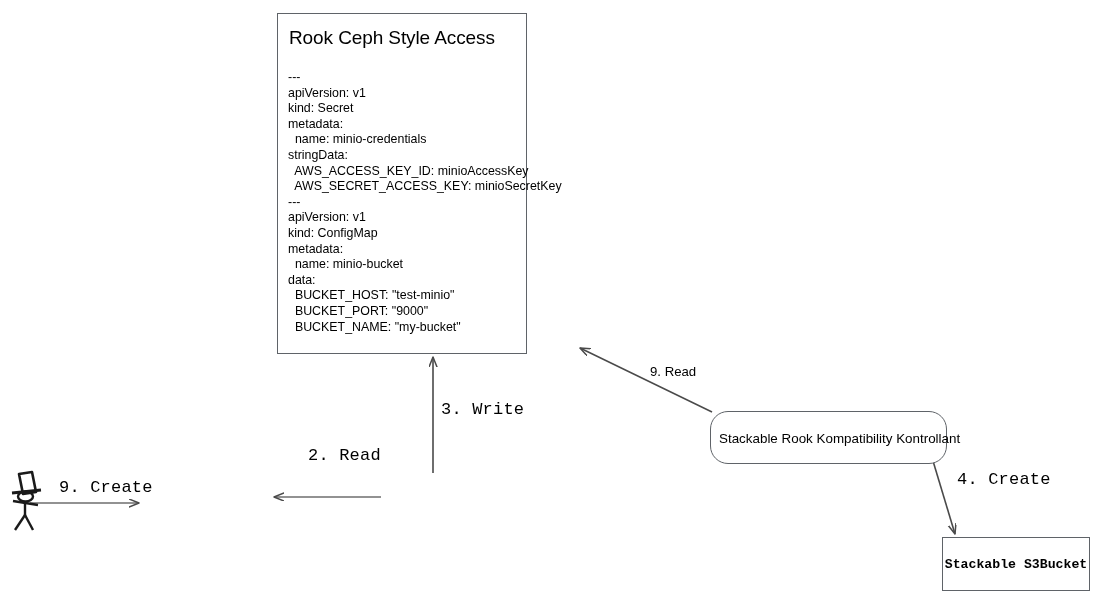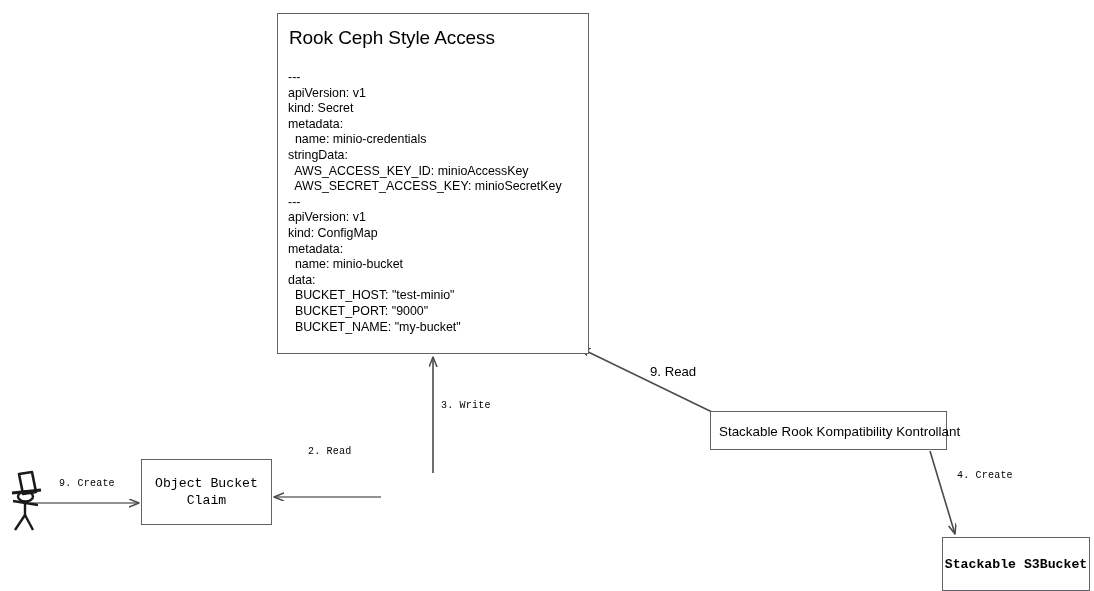--- a/index.html
+++ b/index.html
@@ -27,21 +27,21 @@
     position: absolute;
     box-sizing: border-box;
     border: 1.4px solid #5f6368;
     background: #ffffff;
   }
 
   
   #spec-box {
     left: 277px;
     top: 13px;
-    width: 312px;
+    width: 250px;
     height: 341px;
     padding: 0;
   }
   #spec-title {
     position: absolute;
     left: 11px;
     top: 13px;
     font-size: 19px;
     color: #000;
     white-space: nowrap;
@@ -77,32 +77,32 @@
     top: 50%;
     transform: translateY(-50%);
     font-family: "Liberation Sans", sans-serif;
     font-size: 13.4px;
     color: #000;
     white-space: nowrap;
   }
 
   #obc-box   { left: 141px; top: 459px; width: 131px; height: 66px; }
   #op-box    { left: 382px; top: 474px; width: 158px; height: 69px; }
-  #srkk-box  { left: 710px; top: 411px; width: 237px; height: 39px; }
+  #srkk-box  { left: 710px; top: 411px; width: 237px; height: 53px; border-radius: 18px; }
   #s3-box    { left: 942px; top: 537px; width: 148px; height: 54px; font-weight: bold; }
 
   
   .edge-label {
     position: absolute;
     color: #000;
     white-space: nowrap;
   }
   .edge-label.mono {
     font-family: "Liberation Mono", "DejaVu Sans Mono", monospace;
-    font-size: 10px;
+    font-size: 17px;
     letter-spacing: 0.2px;
   }
   .edge-label.sans {
     font-family: "Liberation Sans", sans-serif;
     font-size: 13.2px;
   }
   #lbl-create1 { left: 59px;  top: 478px; }
   #lbl-read2   { left: 308px; top: 446px; font-family: Liberation Mono, monospace; }
   #lbl-write3  { left: 441px; top: 400px; }
   #lbl-read4   { left: 650px; top: 364px; }
@@ -169,24 +169,20 @@
 apiVersion: v1
 kind: ConfigMap
 metadata:
   name: minio-bucket
 data:
   BUCKET_HOST: "test-minio"
   BUCKET_PORT: "9000"
   BUCKET_NAME: "my-bucket"</div>
   </div>
 
-  <div class="box" id="obc-box">
-    <div class="mono-box-label">Object Bucket
-Claim</div>
-  </div>
 
 
   <div class="box" id="srkk-box">
     <div class="sans-box-label">Stackable Rook Kompatibility Kontrollant</div>
   </div>
 
   <div class="box" id="s3-box">
     <div class="mono-box-label">Stackable S3Bucket</div>
   </div>
 

